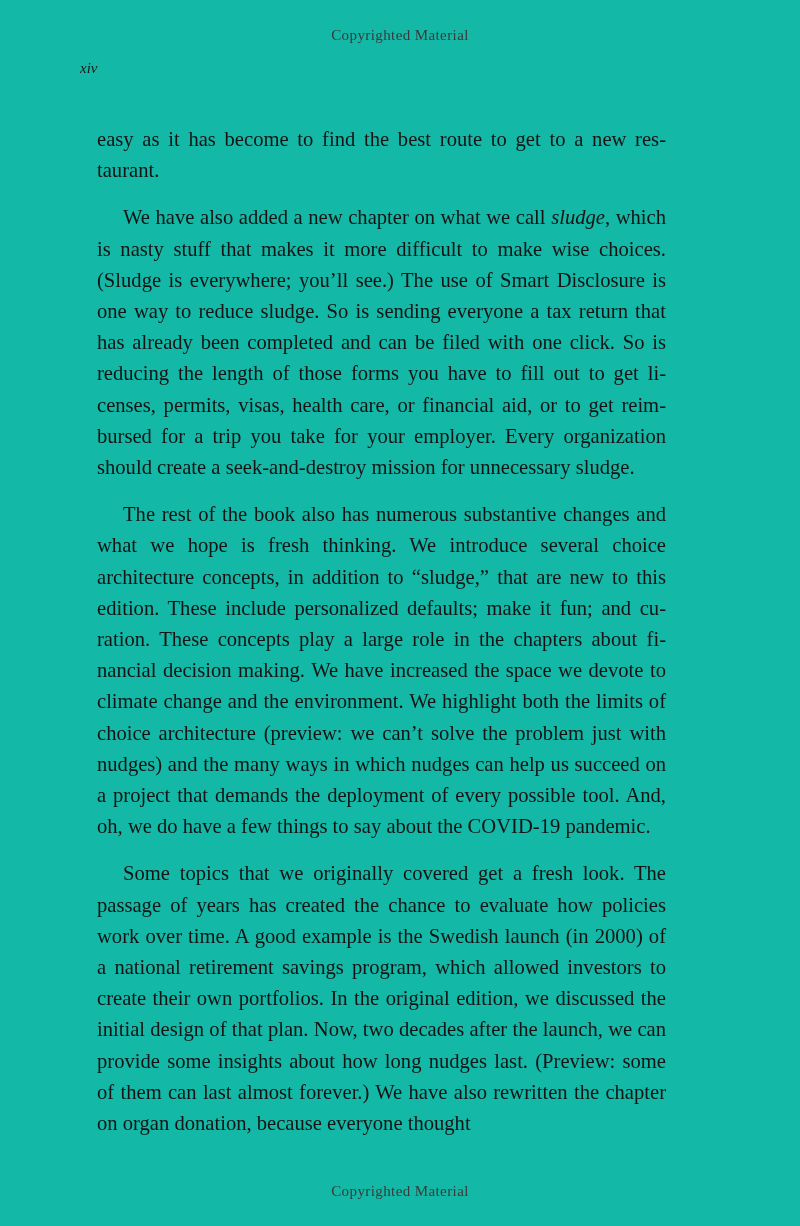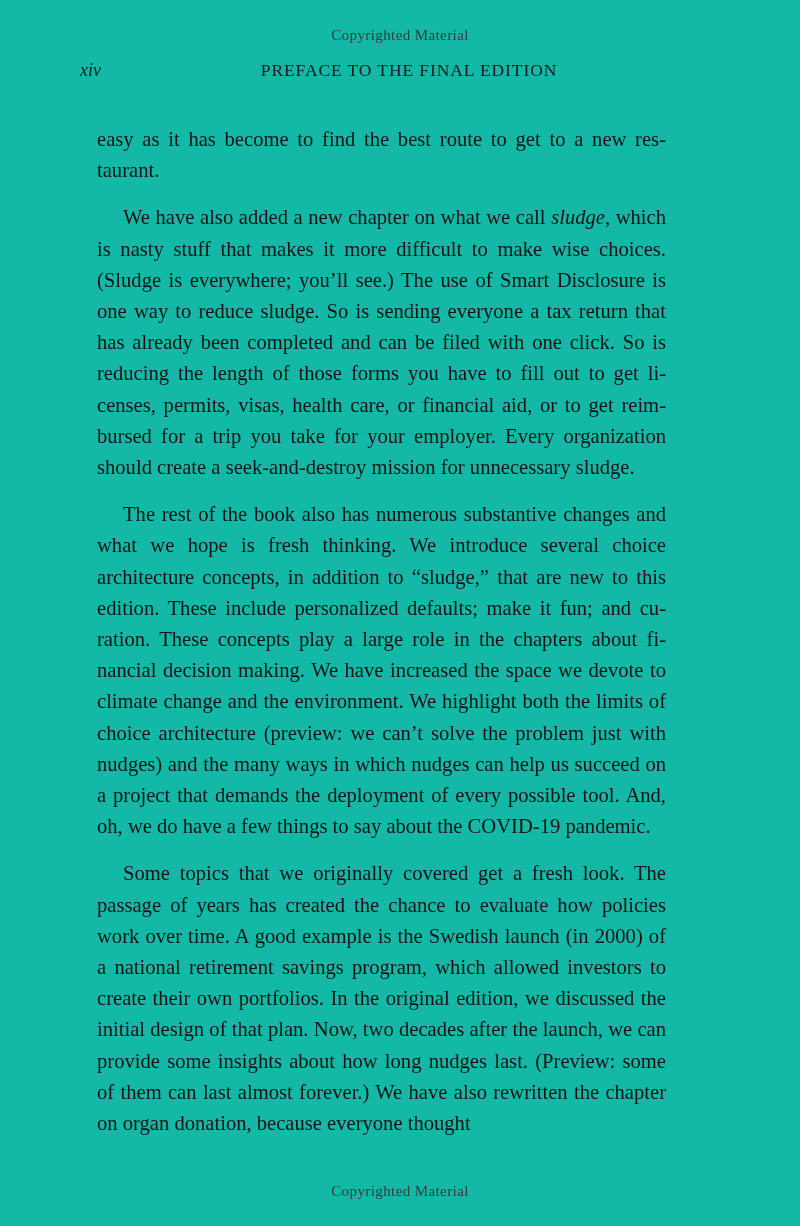--- a/index.html
+++ b/index.html
@@ -38,21 +38,21 @@
     top: 60px;
     left: 80px;
     right: 80px;
     height: 24px;
   }
   .folio {
     position: absolute;
     left: 0;
     top: 0;
     font-style: italic;
-    font-size: 18px;
+    font-size: 15px;
     color: #1a1a1a;
   }
   .running-title {
     position: absolute;
     left: 0;
     right: 0;
     top: 0;
     text-align: center;
     font-size: 17.5px;
     letter-spacing: 0.9px;
@@ -87,21 +87,20 @@
 </style>
 </head>
 <body>
 
 <div class="page">
 
   <div class="watermark watermark-top">Copyrighted Material</div>
 
   <div class="running-head">
     <span class="folio">xiv</span>
-    <span class="running-title">Preface to the Final Edition</span>
   </div>
 
   <div class="body-text">
       <p>easy as it has become to find the best route to get to a new res­taurant.</p>
       <p>We have also added a new chapter on what we call <em>sludge</em>, which is nasty stuff that makes it more difficult to make wise choices. (Sludge is everywhere; you’ll see.) The use of Smart Disclosure is one way to reduce sludge. So is sending everyone a tax return that has already been completed and can be filed with one click. So is reducing the length of those forms you have to fill out to get li­censes, permits, visas, health care, or financial aid, or to get reim­bursed for a trip you take for your employer. Every organization should create a seek-and-destroy mission for unnecessary sludge.</p>
       <p>The rest of the book also has numerous substantive changes and what we hope is fresh thinking. We introduce several choice architecture concepts, in addition to “sludge,” that are new to this edition. These include personalized defaults; make it fun; and cu­ration. These concepts play a large role in the chapters about fi­nancial decision making. We have increased the space we devote to climate change and the environment. We highlight both the limits of choice architecture (preview: we can’t solve the problem just with nudges) and the many ways in which nudges can help us succeed on a project that demands the deployment of every possible tool. And, oh, we do have a few things to say about the COVID-19 pandemic.</p>
       <p>Some topics that we originally covered get a fresh look. The passage of years has created the chance to evaluate how policies work over time. A good example is the Swedish launch (in 2000) of a national retirement savings program, which allowed investors to create their own portfolios. In the original edition, we dis­cussed the initial design of that plan. Now, two decades after the launch, we can provide some insights about how long nudges last. (Preview: some of them can last almost forever.) We have also re­written the chapter on organ donation, because everyone thought</p>
     </div>
 
   <div class="watermark watermark-bottom">Copyrighted Material</div>

